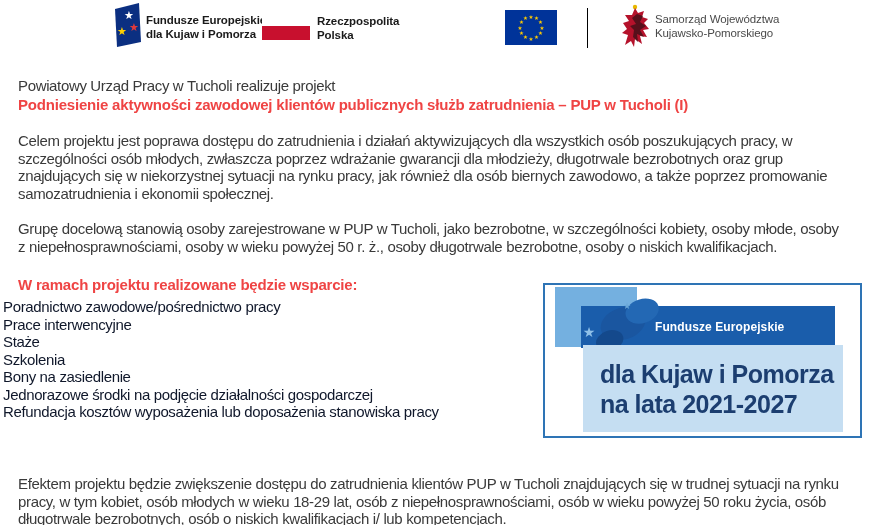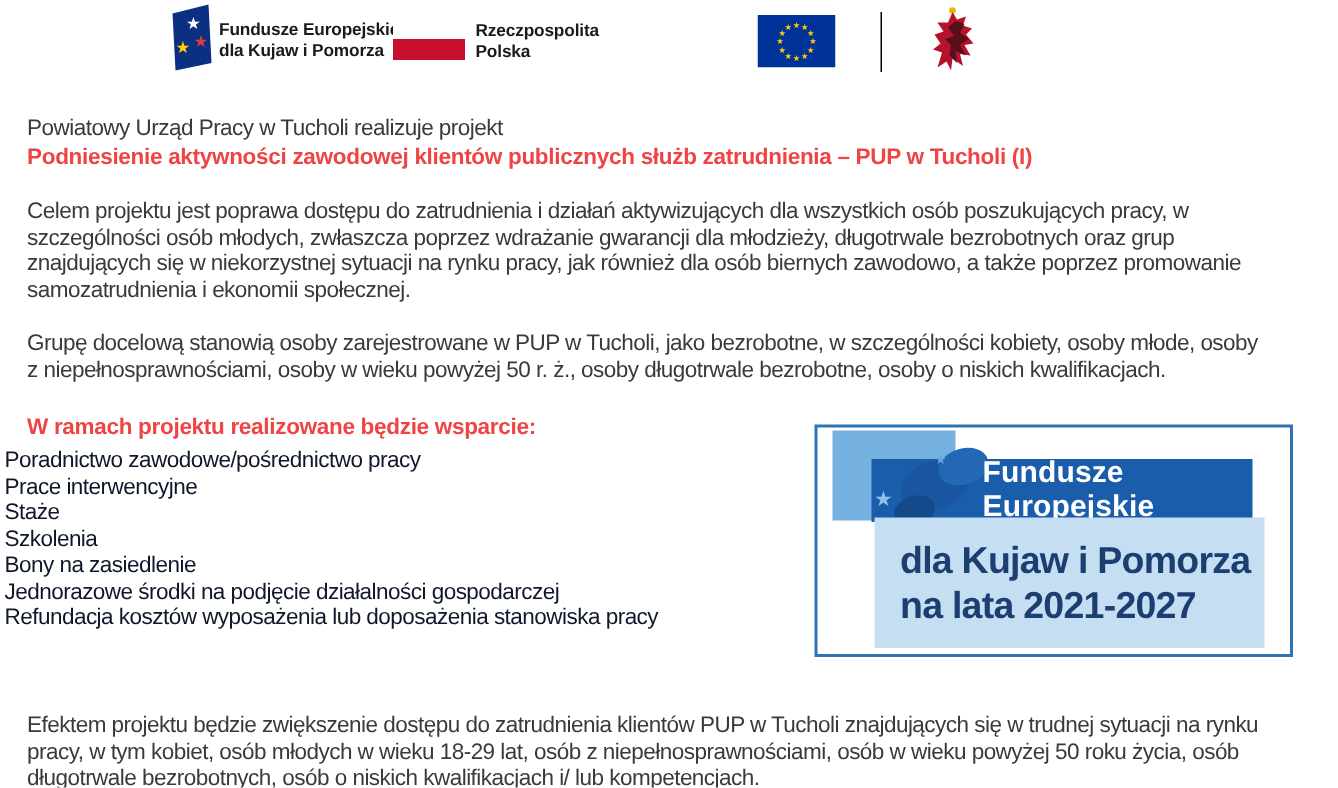--- a/index.html
+++ b/index.html
@@ -30,21 +30,21 @@
   
   .banner{
     left:543px;top:283px;width:315px;height:151px;
     background:#fff;border:2px solid #2e74b5;
   }
   .banner .square{left:10px;top:2px;width:82px;height:60px;background:#74b0e0;}
   .banner .bar{left:36px;top:21px;width:254px;height:42px;background:#1a5dab;}
   .banner .lightbox{left:38px;top:60px;width:260px;height:87px;background:#c5def2;}
   .banner .bar-label{
     left:110px;top:21px;height:42px;display:flex;align-items:center;
-    font-size:20px;font-weight:bold;color:#ffffff;letter-spacing:0.1px;
+    font-size:12px;font-weight:bold;color:#ffffff;letter-spacing:0.1px;
   }
   .banner .region-text{
     left:55px;top:74px;
     font-size:25px;line-height:30px;font-weight:bold;color:#1c3e70;
     letter-spacing:-0.5px;white-space:pre-line;
   }
 </style>
 </head>
 <body>
 
@@ -84,20 +84,22 @@
     </g>
   </svg>
 
   <div class="abs header-divider" style="left:587px;top:8px;"></div>
 
   <svg class="abs" style="left:621px;top:4px;" width="28" height="46" viewBox="0 0 28 46">
     <circle cx="14" cy="3" r="2.2" fill="#e8b800"></circle>
     <polygon fill="#b5122b" points="14,4 17,9 23,7 21,13 27,15 23,19 28,25 22,26 26,33 19,32 21,40 14,35 13,43 10,37 4,41 7,31 1,29 6,25 2,19 8,17 4,11 11,11"></polygon>
     <polygon fill="#471019" opacity="0.85" points="16,10 22,12 19,18 25,22 19,26 23,33 16,30 17,38 12,33 13,26 9,22 15,20 11,14"></polygon>
   </svg>
+  <div class="abs logo-label light" style="left:655px;top:12px;">Samorząd Województwa
+Kujawsko-Pomorskiego</div>
 </div>
 
 <div class="txt" style="top:77px;">Powiatowy Urząd Pracy w Tucholi realizuje projekt</div>
 
 <div class="txt bold" style="top:96px;">Podniesienie aktywności zawodowej klientów publicznych służb zatrudnienia – PUP w Tucholi (I)</div>
 
 <div class="txt" style="top:132px;">Celem projektu jest poprawa dostępu do zatrudnienia i działań aktywizujących dla wszystkich osób poszukujących pracy, w
 szczególności osób młodych, zwłaszcza poprzez wdrażanie gwarancji dla młodzieży, długotrwale bezrobotnych oraz grup
 znajdujących się w niekorzystnej sytuacji na rynku pracy, jak również dla osób biernych zawodowo, a także poprzez promowanie
 samozatrudnienia i ekonomii społecznej.</div>

